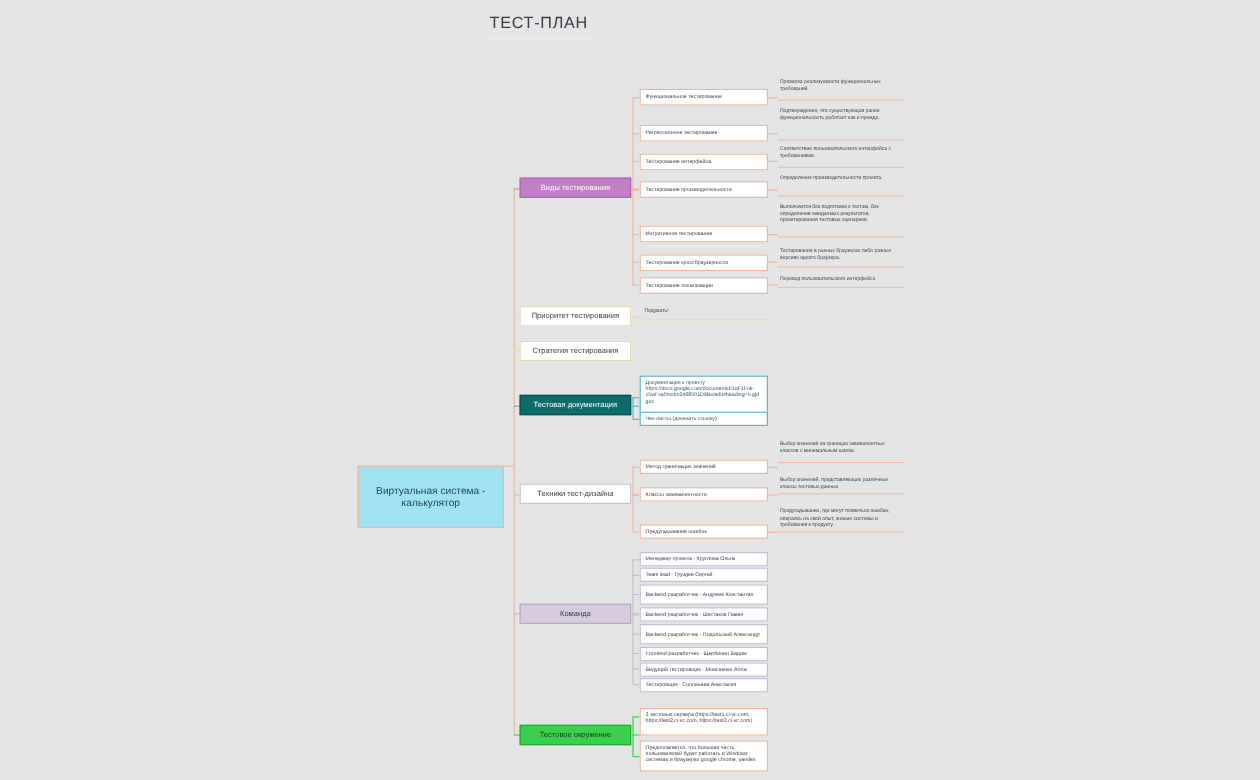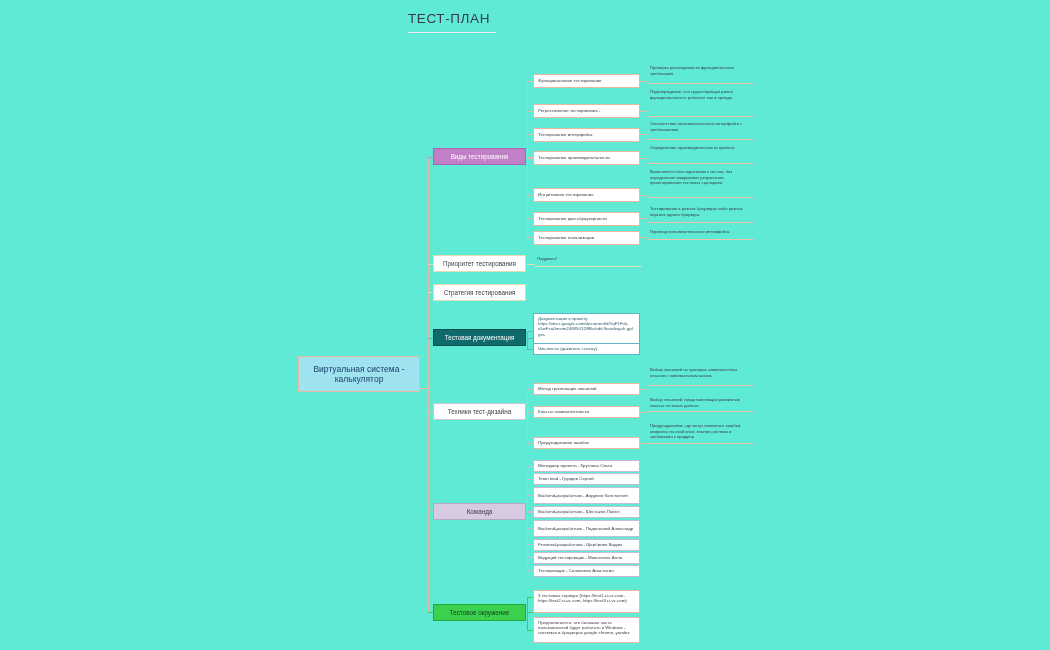--- a/index.html
+++ b/index.html
@@ -7,21 +7,21 @@
     margin: 0; padding: 0;
     width: 1050px; height: 650px;
     background: #ffffff;
     font-family: "Liberation Sans", "DejaVu Sans", sans-serif;
     overflow: hidden;
   }
   #canvas {
     position: relative;
     width: 1050px;
     height: 650px;
-    background: #5eead4;
+    background: #e5e5e5;
   }
   #page-title {
     position: absolute;
     left: 408px; top: 11px;
     font-size: 13.5px;
     letter-spacing: 0.6px;
     color: #3a3a4a;
     font-weight: 400;
     white-space: nowrap;
   }
@@ -39,22 +39,22 @@
     align-items: center;
     border-style: solid;
     border-width: 1px;
     line-height: 1.18;
     white-space: pre-wrap;
     word-break: break-word;
   }
 
   
   .root {
-    left: 298px; top: 356px;
-    width: 122px; height: 36px;
+    left: 298px; top: 388px;
+    width: 122px; height: 52px;
     background: #9fe2f0;
     border-color: #e8b9a0;
     color: #1d3f6b;
     font-size: 8.5px;
     justify-content: center;
     text-align: center;
     padding: 2px 4px;
   }
 
   

